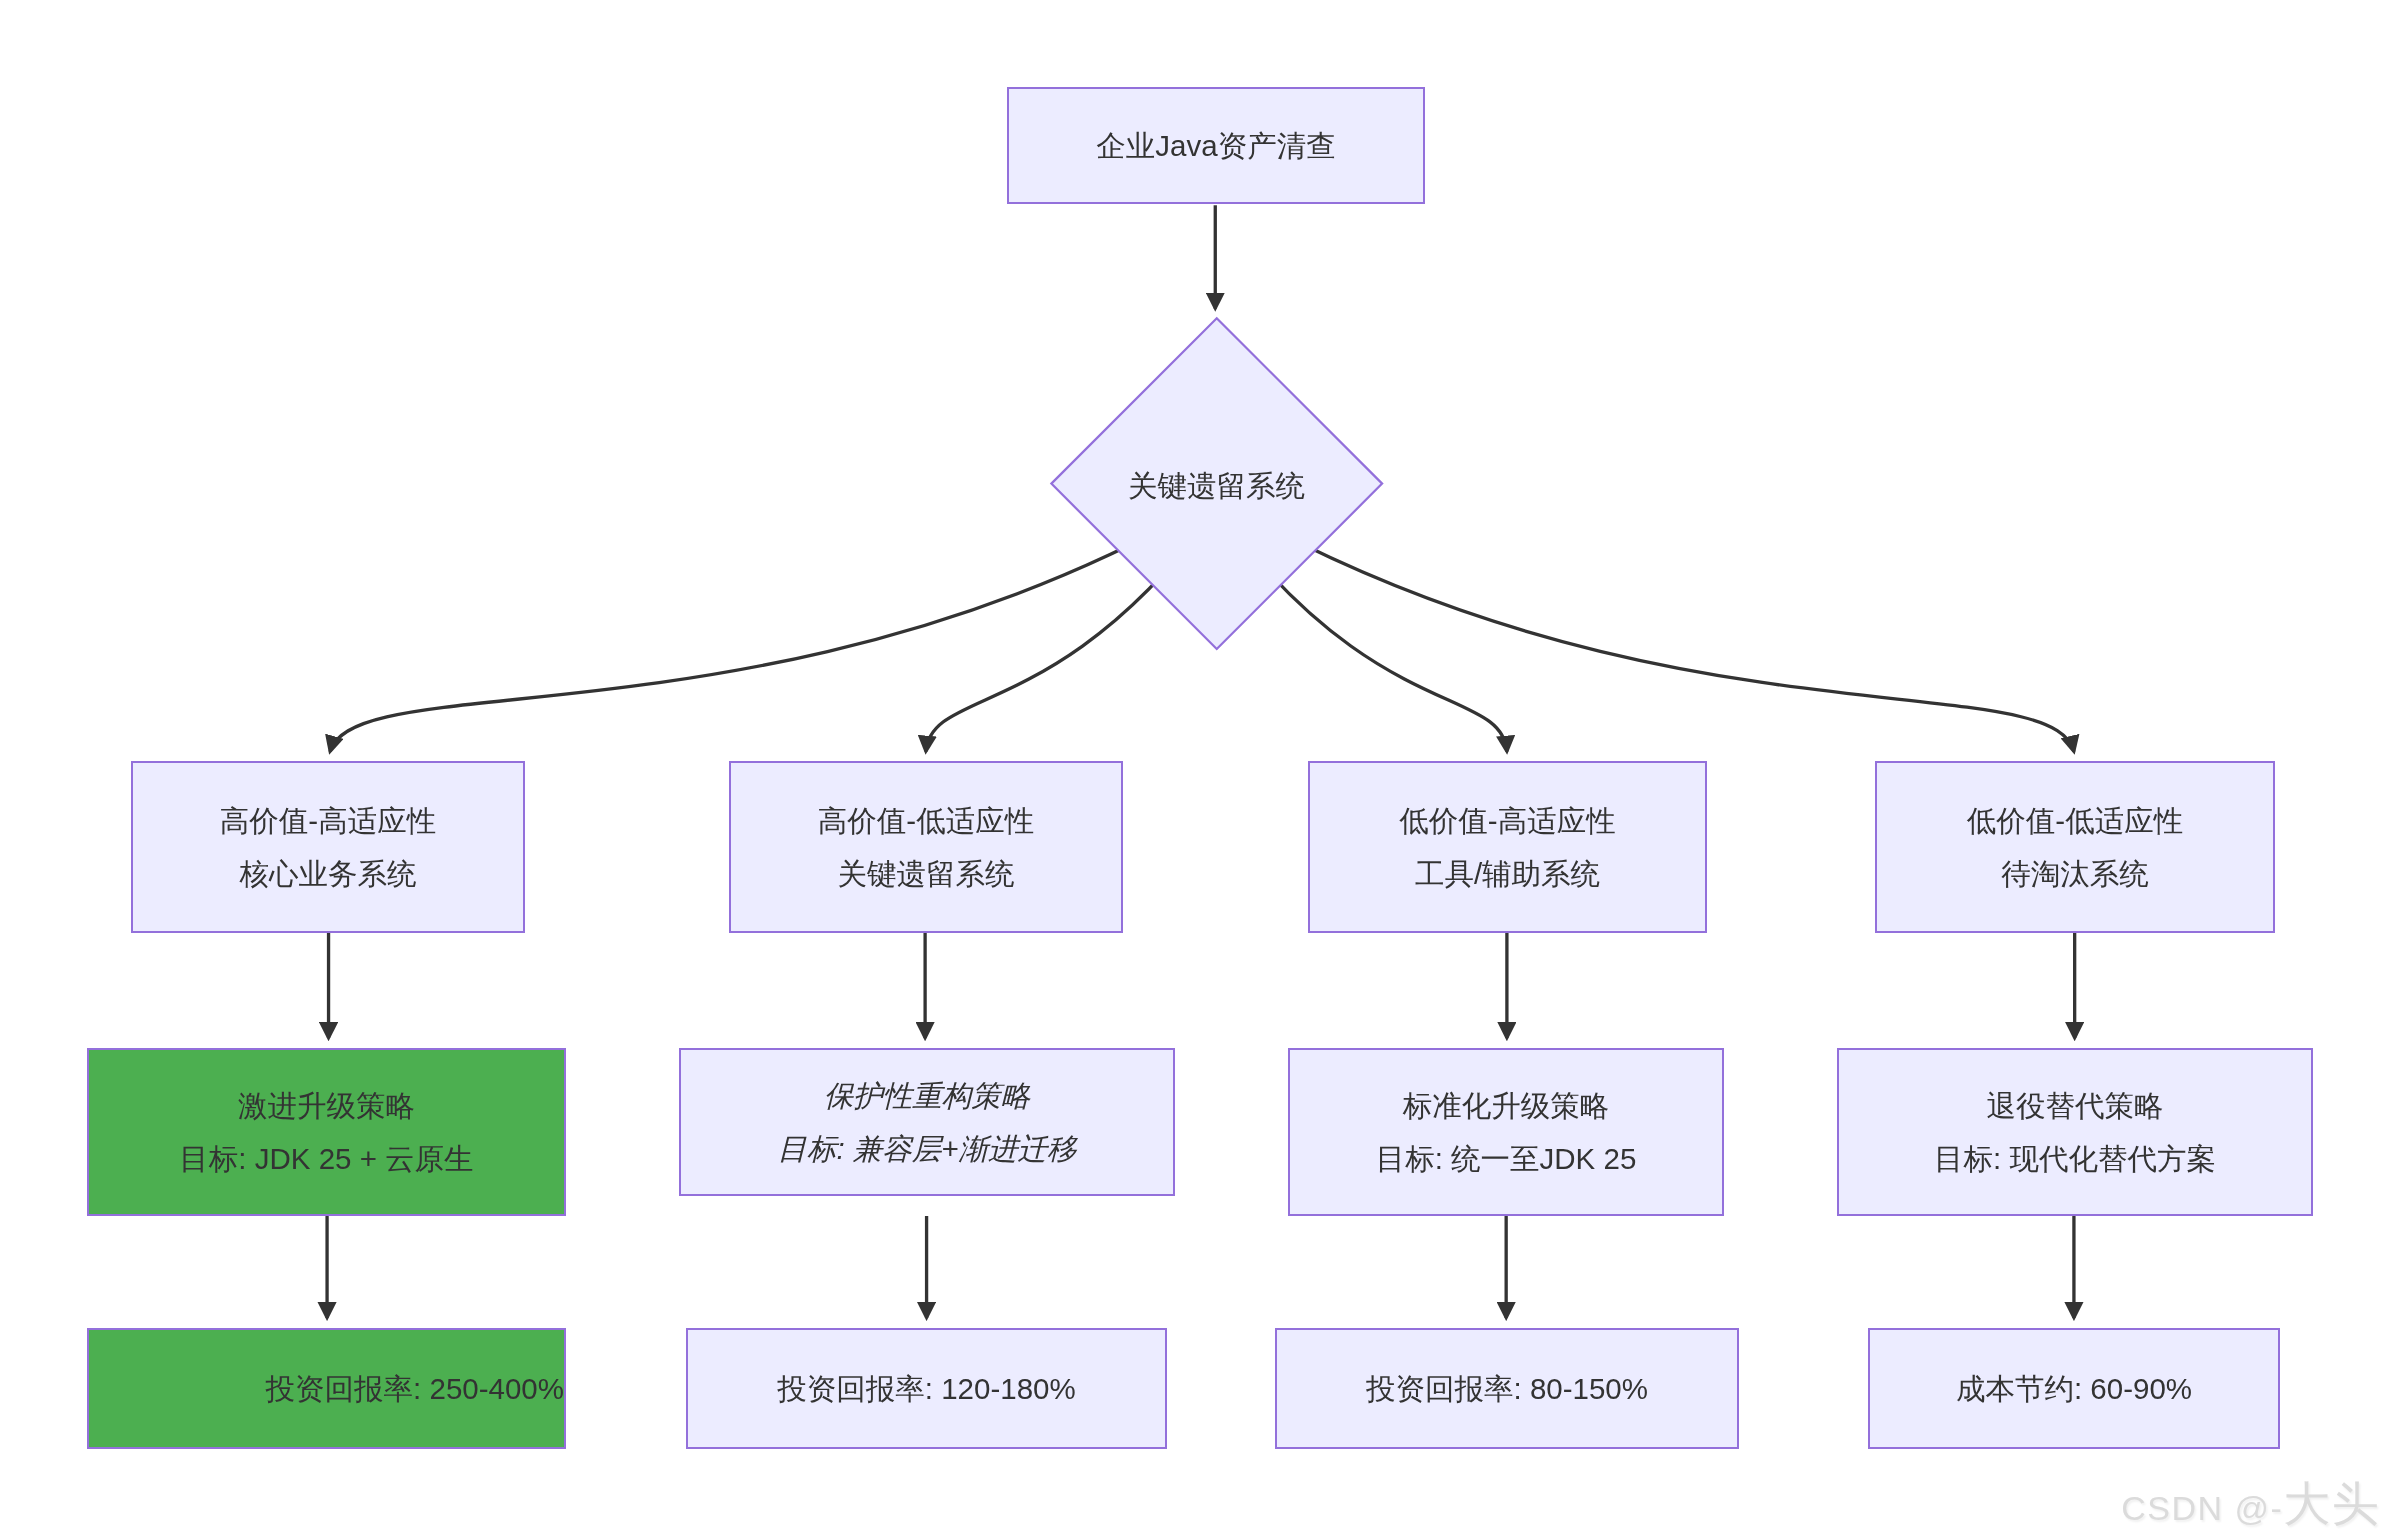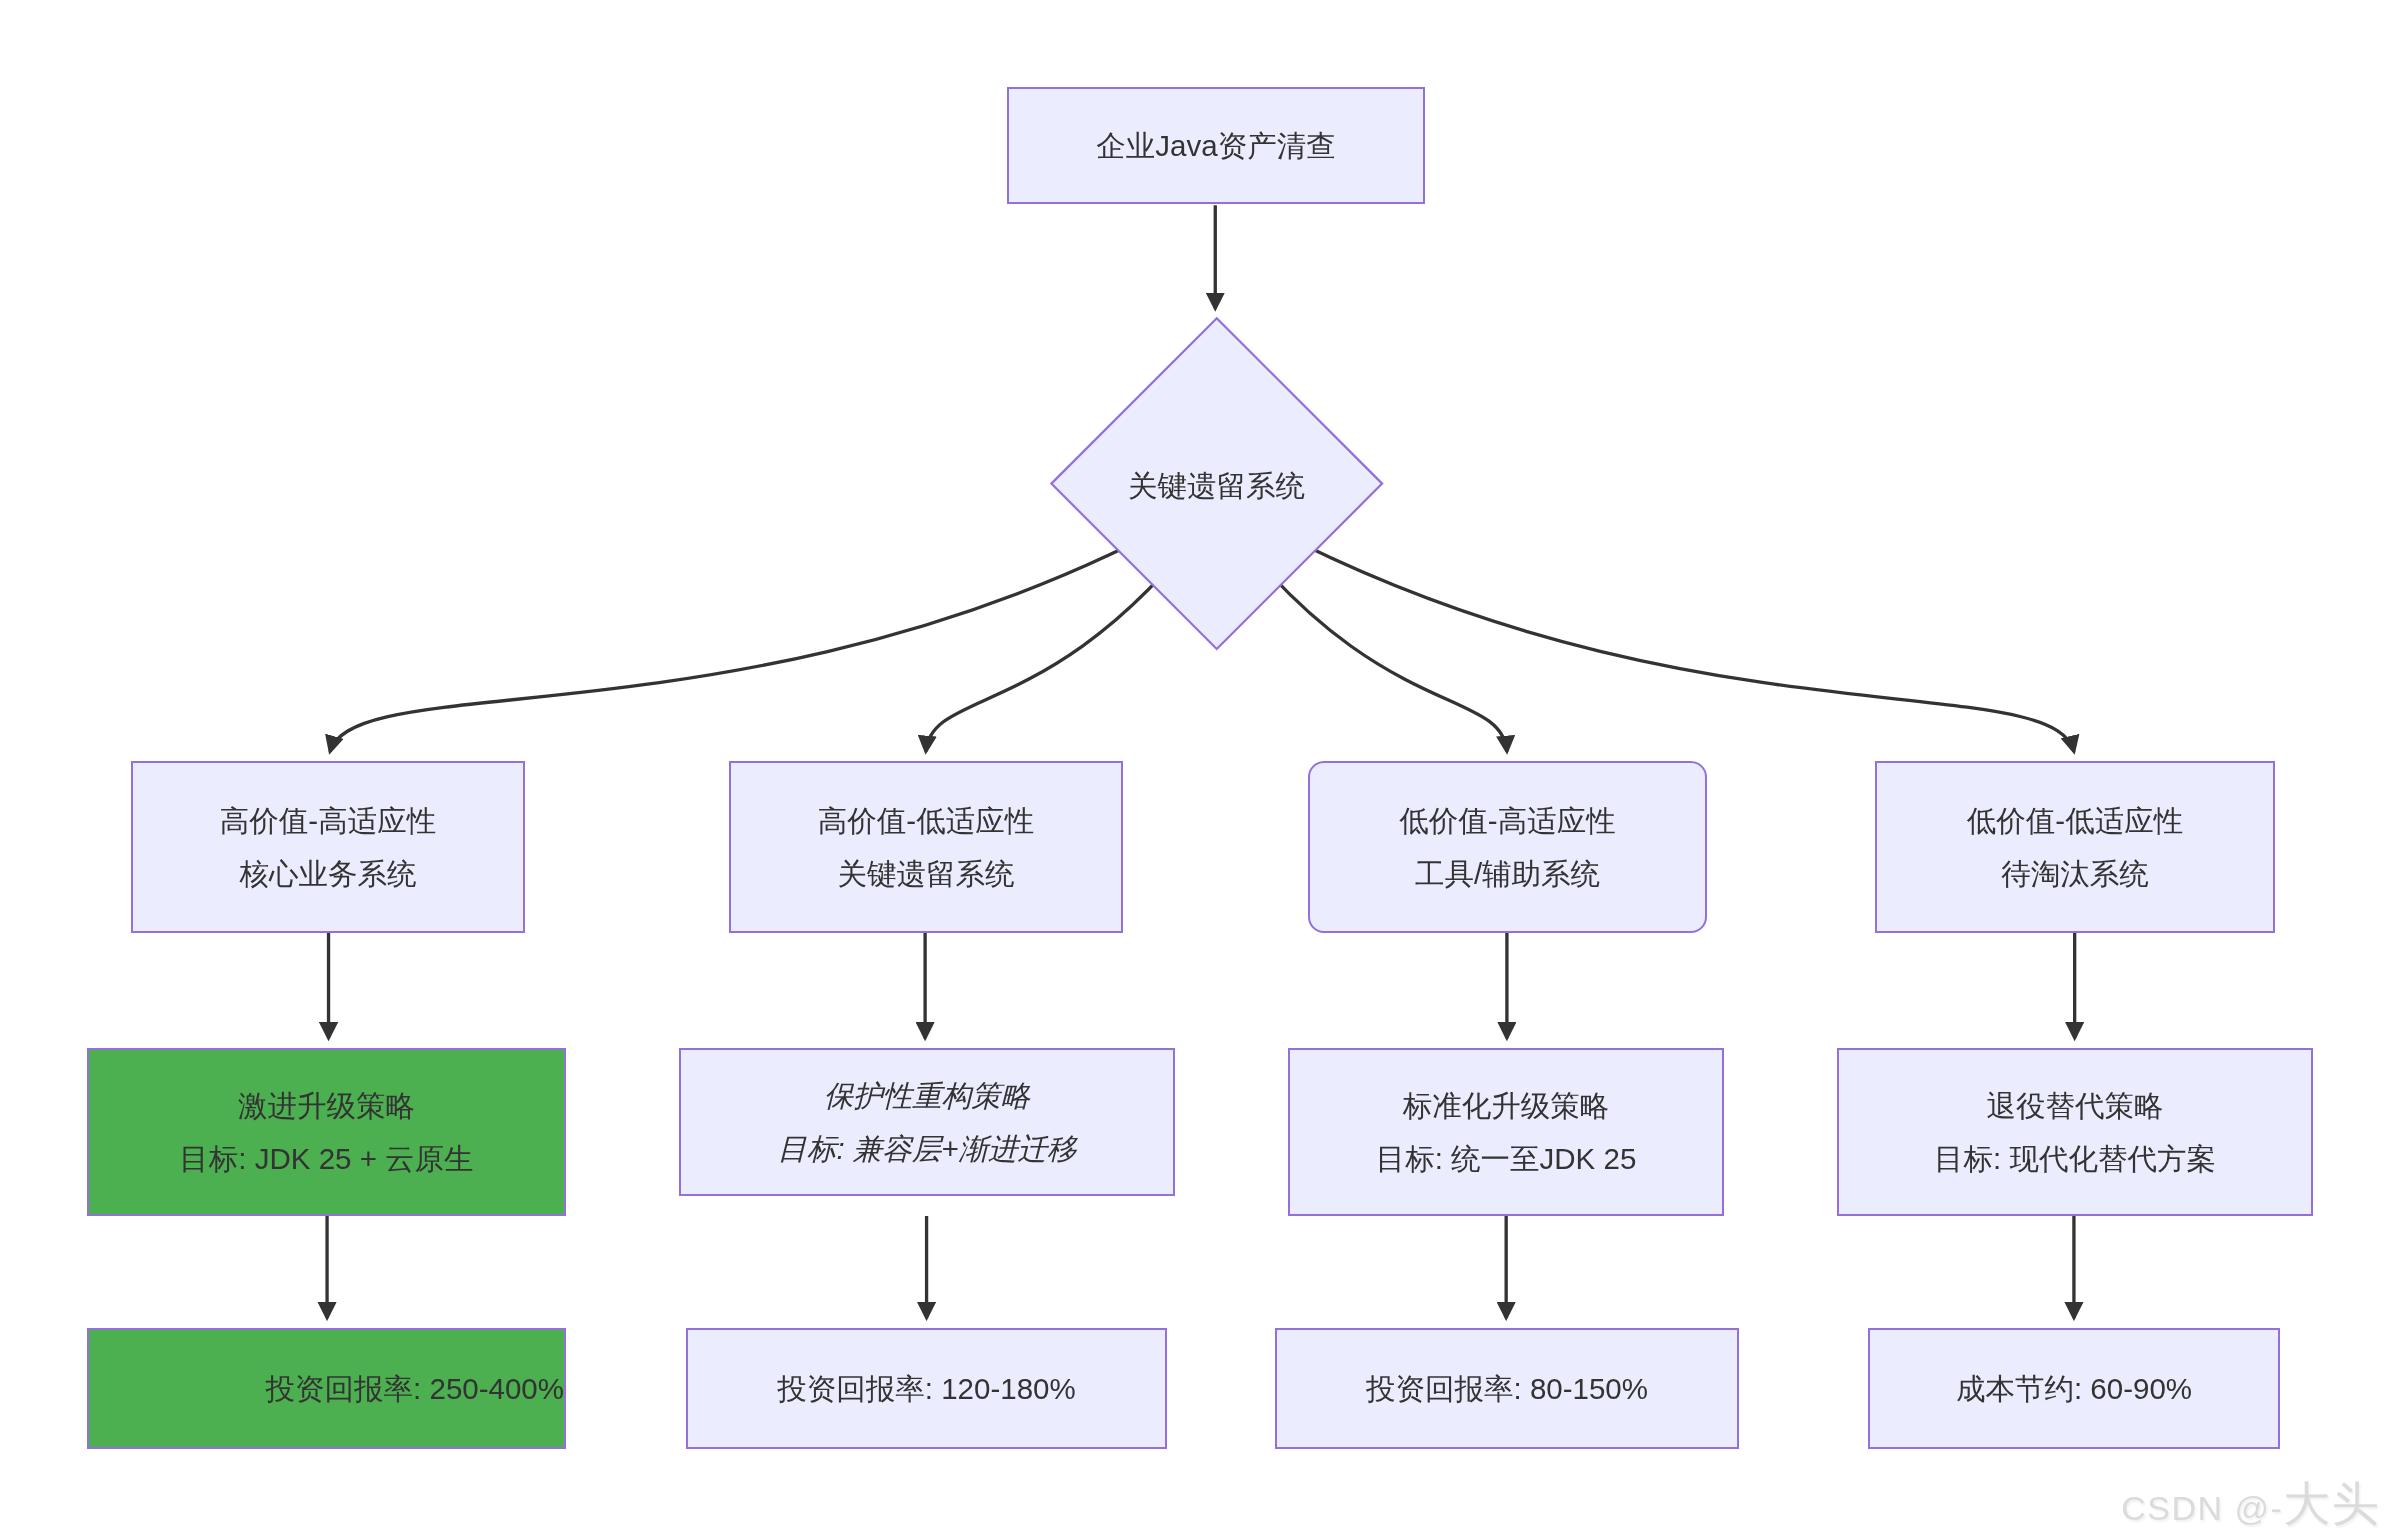--- a/index.html
+++ b/index.html
@@ -112,21 +112,21 @@
   </div>
 
   <div class="node" style="left:131px; top:761px; width:394px; height:172px;">
     <span>高价值-高适应性</span>
     <span>核心业务系统</span>
   </div>
   <div class="node" style="left:729px; top:761px; width:394px; height:172px;">
     <span>高价值-低适应性</span>
     <span>关键遗留系统</span>
   </div>
-  <div class="node" style="left:1308px; top:761px; width:399px; height:172px;border-radius:16px;">
+  <div class="node" style="left:1308px; top:761px; width:399px; height:172px;">
     <span>低价值-高适应性</span>
     <span>工具/辅助系统</span>
   </div>
   <div class="node" style="left:1875px; top:761px; width:400px; height:172px;align-items:center;">
     <span>低价值-低适应性</span>
     <span>待淘汰系统</span>
   </div>
 
   <div class="node highlight" style="left:87px; top:1048px; width:479px; height:168px;">
     <span>激进升级策略</span>

